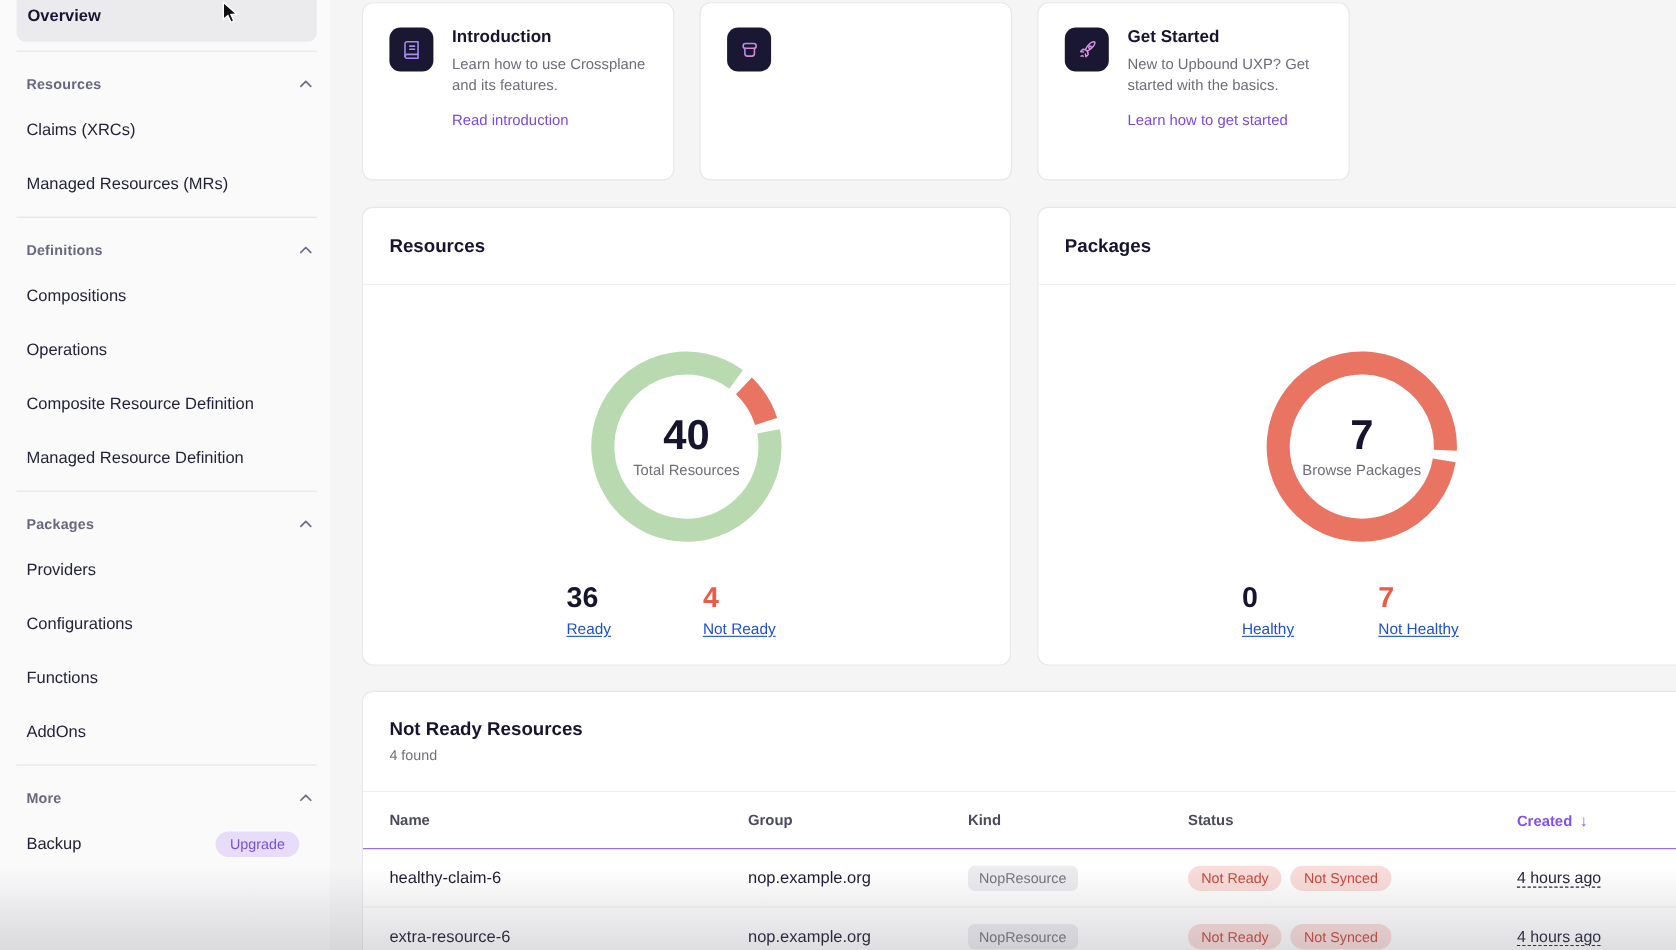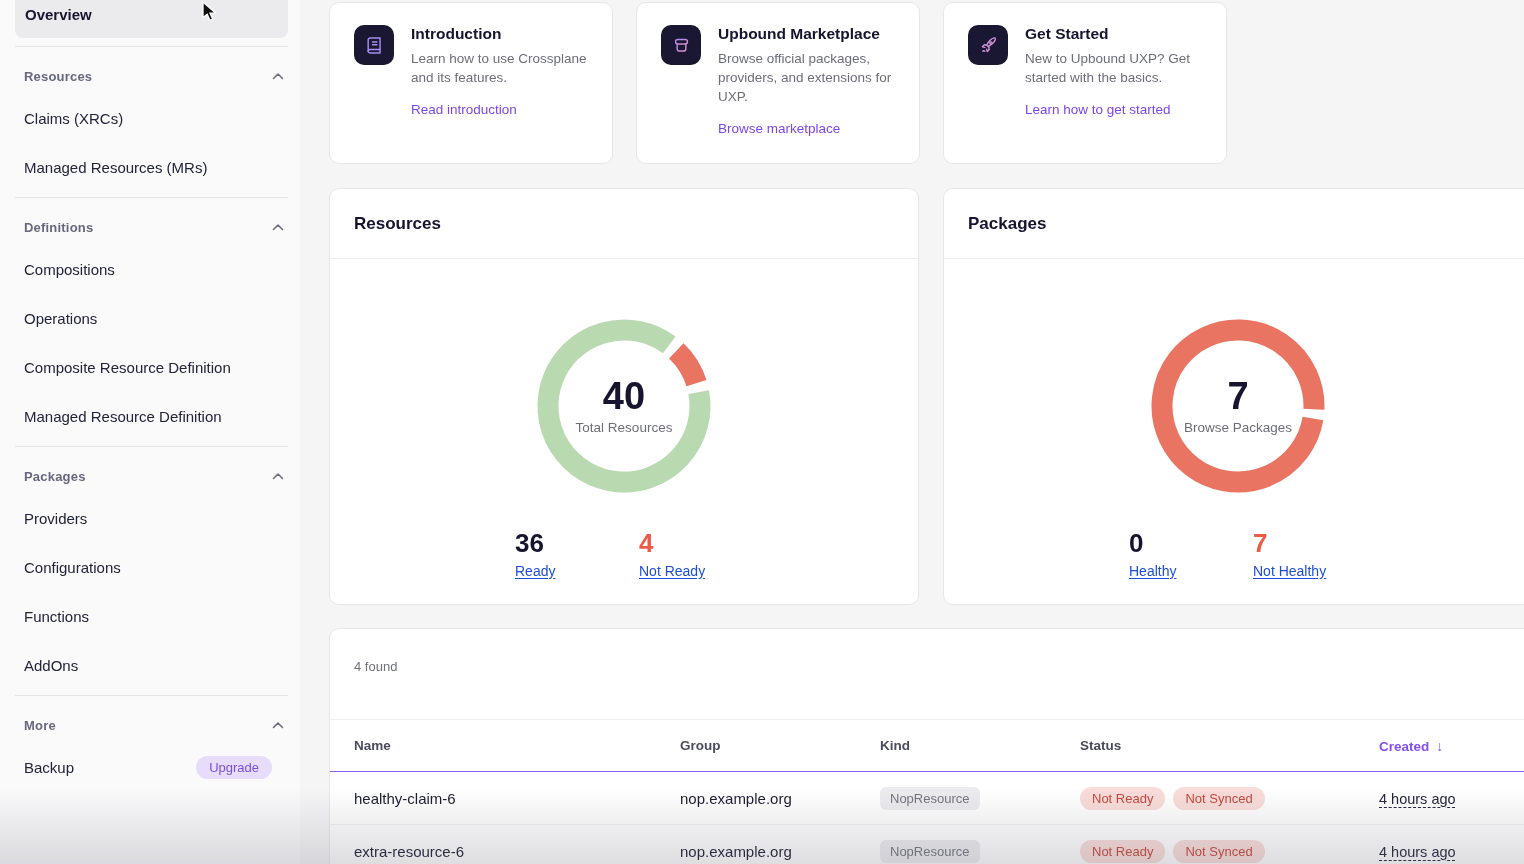--- a/index.html
+++ b/index.html
@@ -151,21 +151,20 @@
                 <stop offset="1" stop-color="#e08bc4"></stop>
               </linearGradient>
             </defs>
             <g stroke="url(#gm)">
               <rect x="4.5" y="4.5" width="15" height="5.5" rx="2.75"></rect>
               <path d="M6.5 10v6a3 3 0 0 0 3 3h5a3 3 0 0 0 3-3v-6"></path>
               <path d="M6.5 13.5h11"></path>
             </g>
           </svg>
         </div>
-        <div><div class="promo-title">Upbound Marketplace</div><div class="promo-desc">Browse official packages, providers, and extensions for UXP.</div><a class="promo-link">Browse marketplace</a></div>
       </div>
       <div class="promo-card">
         <div class="icon-tile">
           <svg width="19" height="19" viewBox="0 0 24 24" fill="none" stroke-width="1.7" stroke-linecap="round" stroke-linejoin="round">
             <defs>
               <linearGradient id="gr" x1="0" y1="0" x2="1" y2="1">
                 <stop offset="0" stop-color="#c79df5"></stop>
                 <stop offset="1" stop-color="#e08bc4"></stop>
               </linearGradient>
             </defs>
@@ -213,20 +212,21 @@
             </div></div>
           <div class="stats">
             <div class="stat"><div class="stat-value" style="color: rgb(22, 20, 46);">0</div><a class="stat-label">Healthy</a></div>
             <div class="stat"><div class="stat-value" style="color: rgb(234, 92, 72);">7</div><a class="stat-label">Not Healthy</a></div>
           </div>
         </div>
       </div>
     </div>
   <div class="table-card">
     <div class="table-top">
+      <div class="table-title">Not Ready Resources</div>
       <div class="table-count">4 found</div>
     </div>
     <div class="thead" id="thead">
         <div class="th"><span>Name</span></div>
         <div class="th"><span>Group</span></div>
         <div class="th"><span>Kind</span></div>
         <div class="th"><span>Status</span></div>
         <div class="th sorted"><span>Created</span><span class="sort-arrow">↓</span></div>
       </div>
     <div id="tbody">

